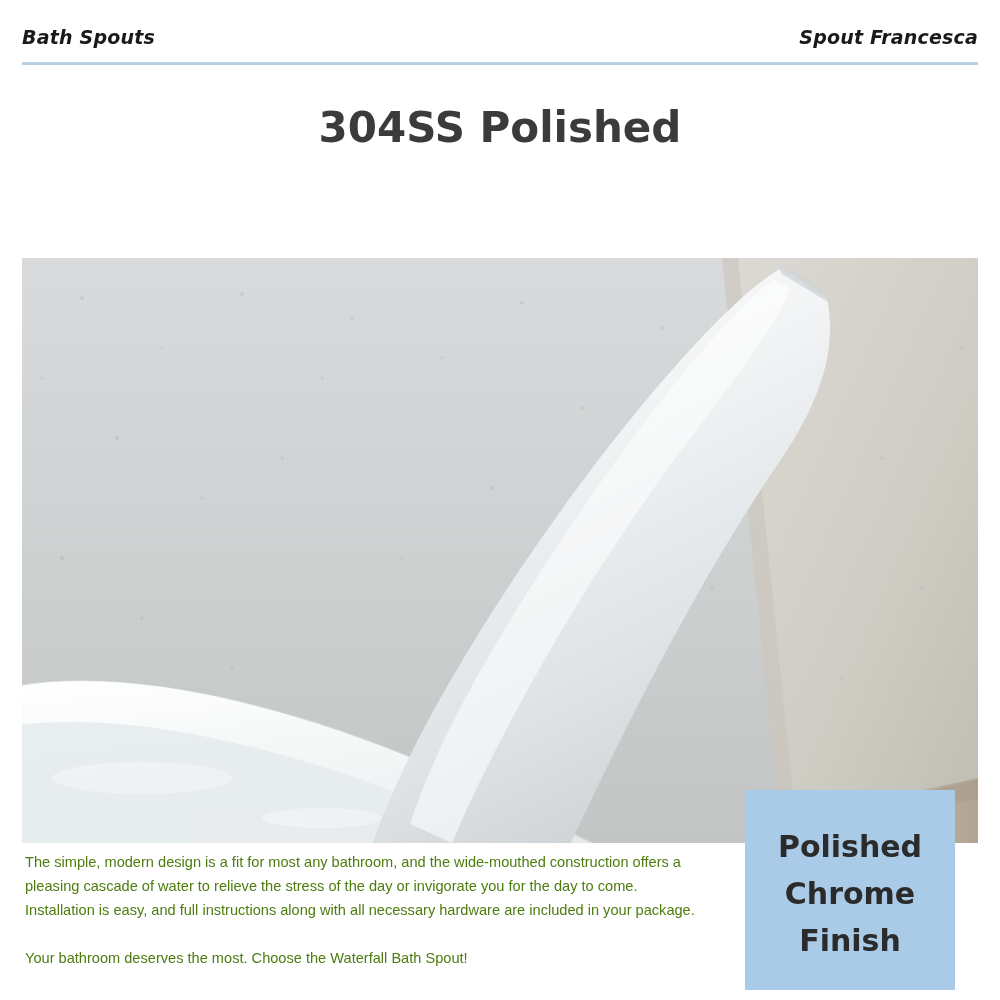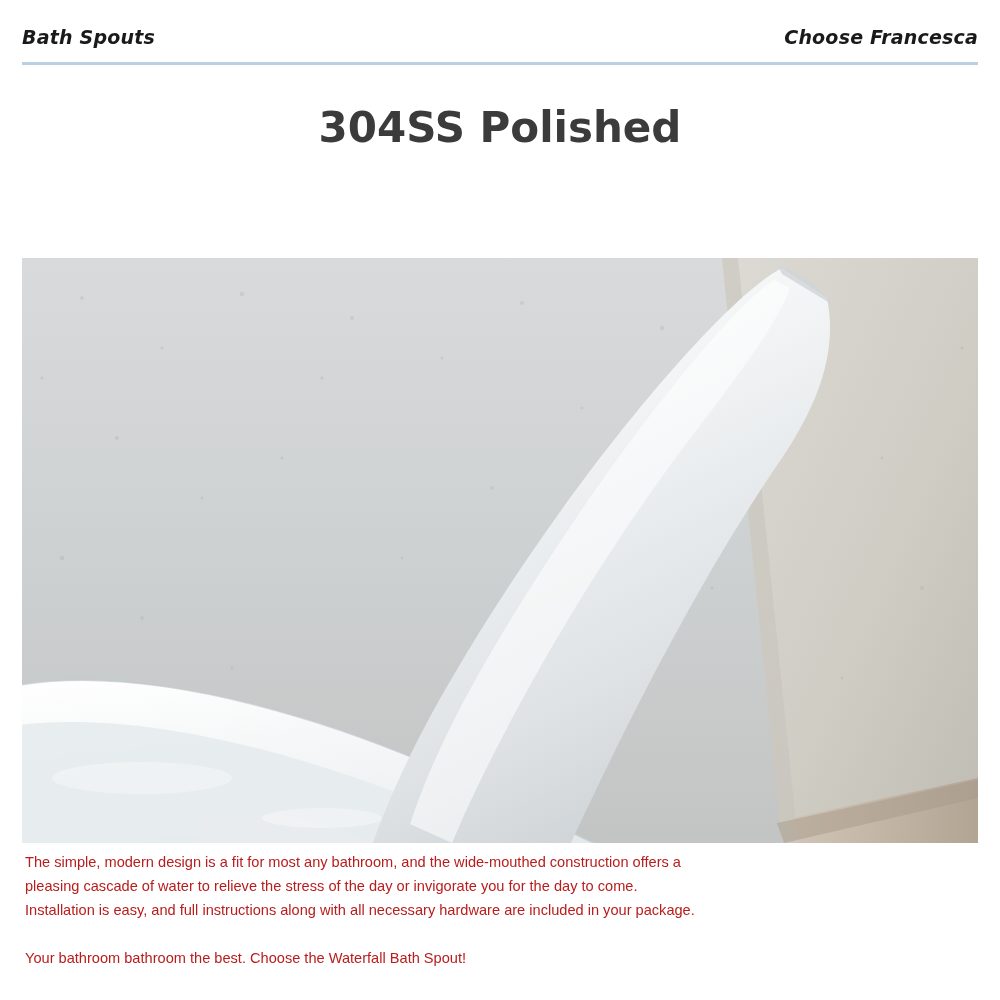--- a/index.html
+++ b/index.html
@@ -121,34 +121,34 @@
     position: absolute;
     top: 850px;
     left: 25px;
     width: 680px;
   }
   .copy p {
     margin: 0;
     font-family: "Liberation Sans", sans-serif;
     font-size: 14.6px;
     line-height: 24px;
-    color: #b91c1c;
+    color: #4d7c0f;
   }
   .copy p.second {
     margin-top: 24px;
   }
 </style>
 </head>
 <body>
 
 <div class="page">
 
   <div class="header">
     <div class="header-left">Bath Spouts</div>
-    <div class="header-right">Choose Francesca</div>
+    <div class="header-right">Spout Francesca</div>
   </div>
   <div class="header-rule"></div>
 
   <div class="title-block">
     <div class="title-line">304SS Polished</div>
   </div>
 
   <div class="hero">
     <svg class="hero-svg" viewBox="0 0 956 585" preserveAspectRatio="none">
       <defs>
@@ -266,19 +266,24 @@
         </g>
       </g>
 
       <g opacity="0.35" fill="#ffffff">
         <ellipse cx="120" cy="520" rx="90" ry="16"></ellipse>
         <ellipse cx="300" cy="560" rx="60" ry="10"></ellipse>
       </g>
     </svg>
   </div>
 
+  <div class="finish-badge">
+    <div class="finish-line">Polished</div>
+    <div class="finish-line">Chrome</div>
+    <div class="finish-line">Finish</div>
+  </div>
 
   <div class="copy">
     <p>The simple, modern design is a fit for most any bathroom, and the wide-mouthed construction offers a pleasing cascade of water to relieve the stress of the day or invigorate you for the day to come. Installation is easy, and full instructions along with all necessary hardware are included in your package.</p>
-    <p class="second">Your bathroom bathroom the best. Choose the Waterfall Bath Spout!</p>
+    <p class="second">Your bathroom deserves the most. Choose the Waterfall Bath Spout!</p>
   </div>
 
 </div>
 
 </body></html>

